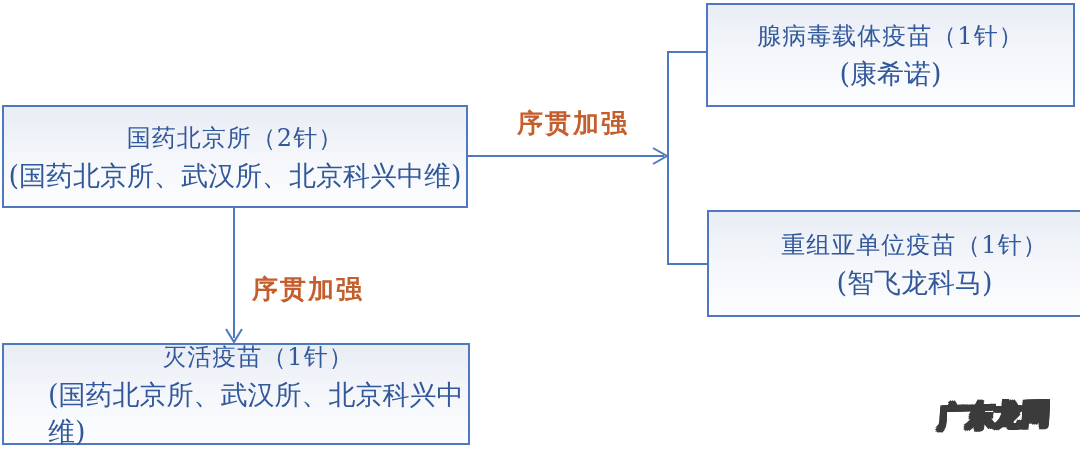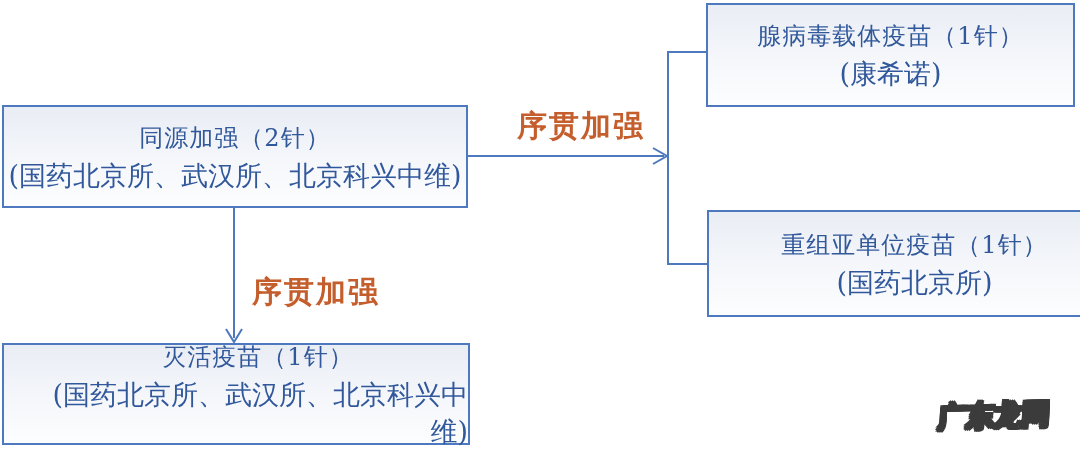--- a/index.html
+++ b/index.html
@@ -20,36 +20,36 @@
     font-family:"DejaVu Serif","Liberation Serif",serif;
   }
   .vbox{
     position:absolute;
     border:2px solid var(--box-border);
     background:linear-gradient(to bottom,#e9edf4 0%,#f5f7fb 55%,#fcfdfe 100%);
     display:flex;
     flex-direction:column;
     align-items:center;
     justify-content:center;
-    text-align:right;
+    text-align:left;
     color:var(--box-text);
     line-height:37px;
   }
   .vbox .l1{font-size:24px;letter-spacing:1px;}
   .vbox .l2{font-size:27px;}
   .box-inactivated-2{left:2px;top:105px;width:466px;height:103px;}
   .box-inactivated-1{left:2px;top:343px;width:468px;height:102px;padding-left:44px;}
   .box-adenovirus{left:706px;top:3px;width:369px;height:104px;}
   .box-recombinant{left:707px;top:210px;width:415px;height:107px;}
   .connectors{position:absolute;left:0;top:0;width:1080px;height:451px;}
   .connectors path{stroke:var(--connector);stroke-width:2;fill:none;}
   .flow-label{
     position:absolute;
     color:var(--label-orange);
-    font-size:30px;
+    font-size:26px;
     font-weight:bold;
     letter-spacing:2px;
     white-space:nowrap;
   }
   .label-sequential{left:517px;top:106px;}
   .label-homologous{left:252px;top:272px;}
   .watermark{
     position:absolute;
     left:938px;top:397px;
     font-family:"DejaVu Sans","Liberation Sans",sans-serif;
@@ -79,37 +79,37 @@
     <path d="M468 156 H664"></path>
     <path d="M653 148 L667 156 L653 164"></path>
     <path d="M668 52 V264"></path>
     <path d="M667 52 H706"></path>
     <path d="M667 264 H707"></path>
     <path d="M234 208 V338"></path>
     <path d="M226 329 L234 342 L242 329"></path>
   </svg>
 
   <div class="vbox box-inactivated-2">
-    <div class="l1">同源加强（2针）</div>
+    <div class="l1">国药北京所（2针）</div>
     <div class="l2">(国药北京所、武汉所、北京科兴中维)</div>
   </div>
 
   <div class="vbox box-inactivated-1">
     <div class="l1">灭活疫苗（1针）</div>
     <div class="l2">(国药北京所、武汉所、北京科兴中维)</div>
   </div>
 
   <div class="vbox box-adenovirus">
     <div class="l1">腺病毒载体疫苗（1针）</div>
     <div class="l2">(康希诺)</div>
   </div>
 
   <div class="vbox box-recombinant">
     <div class="l1">重组亚单位疫苗（1针）</div>
-    <div class="l2">(国药北京所)</div>
+    <div class="l2">(智飞龙科马)</div>
   </div>
 
   <div class="flow-label label-sequential">序贯加强</div>
   <div class="flow-label label-homologous">序贯加强</div>
 
   <div class="watermark">广东龙网</div>
 
 </div>
 
 </body></html>

